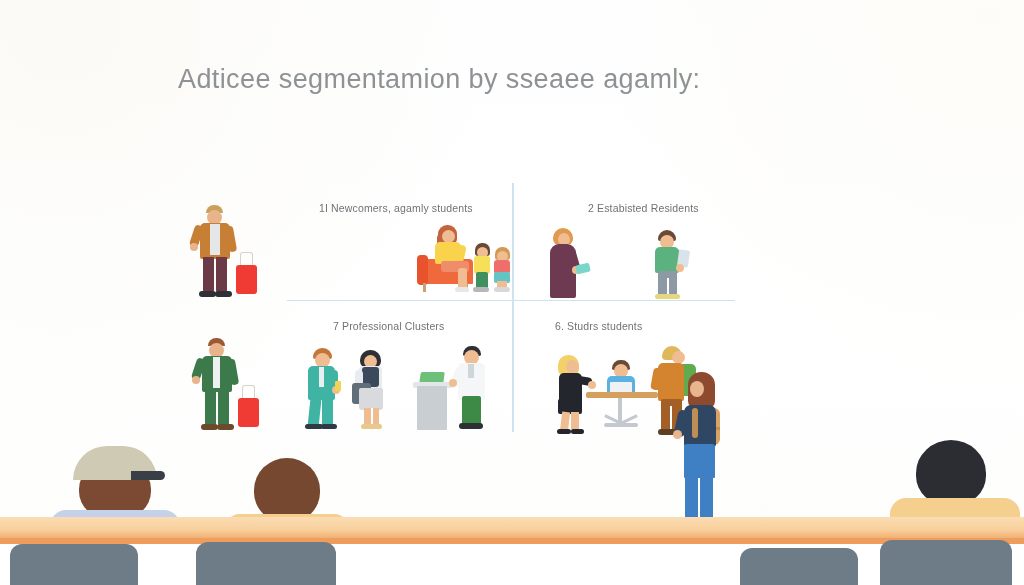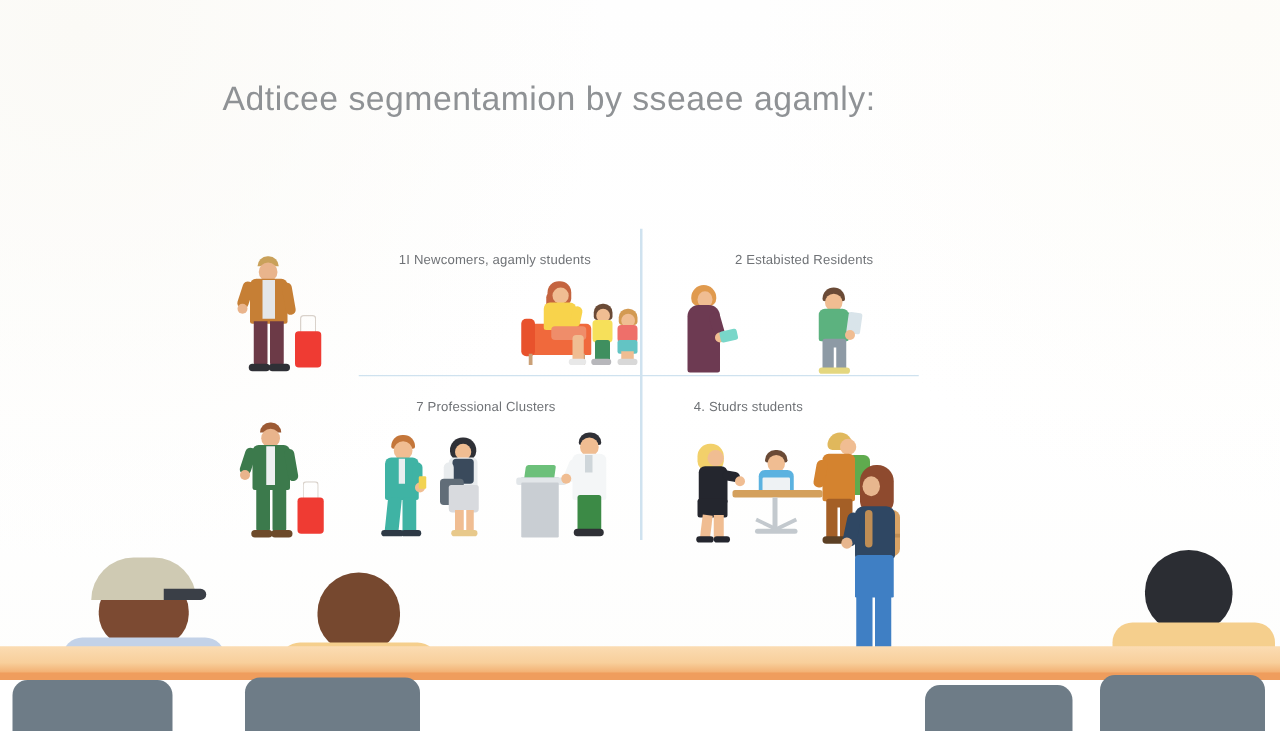--- a/index.html
+++ b/index.html
@@ -243,21 +243,21 @@
 
     <div id="slide-title">Adticee segmentamion by sseaee agamly:</div>
 
     <div id="grid">
       <div class="divider" id="div-v"></div>
       <div class="divider" id="div-h"></div>
 
       <div class="quad-label" id="lbl-q1">1I Newcomers, agamly students</div>
       <div class="quad-label" id="lbl-q2">2 Estabisted Residents</div>
       <div class="quad-label" id="lbl-q3">7 Professional Clusters</div>
-      <div class="quad-label" id="lbl-q4">4. Studrs students</div>
+      <div class="quad-label" id="lbl-q4">6. Studrs students</div>
     </div>
 
     <div class="fig" id="trav-man">
       <div class="p hair"></div>
         <div class="p face"></div>
       <div class="p armL"></div>
         <div class="p handL"></div>
       <div class="p torso rr"></div>
         <div class="p shirt"></div>
       <div class="p armR"></div>

